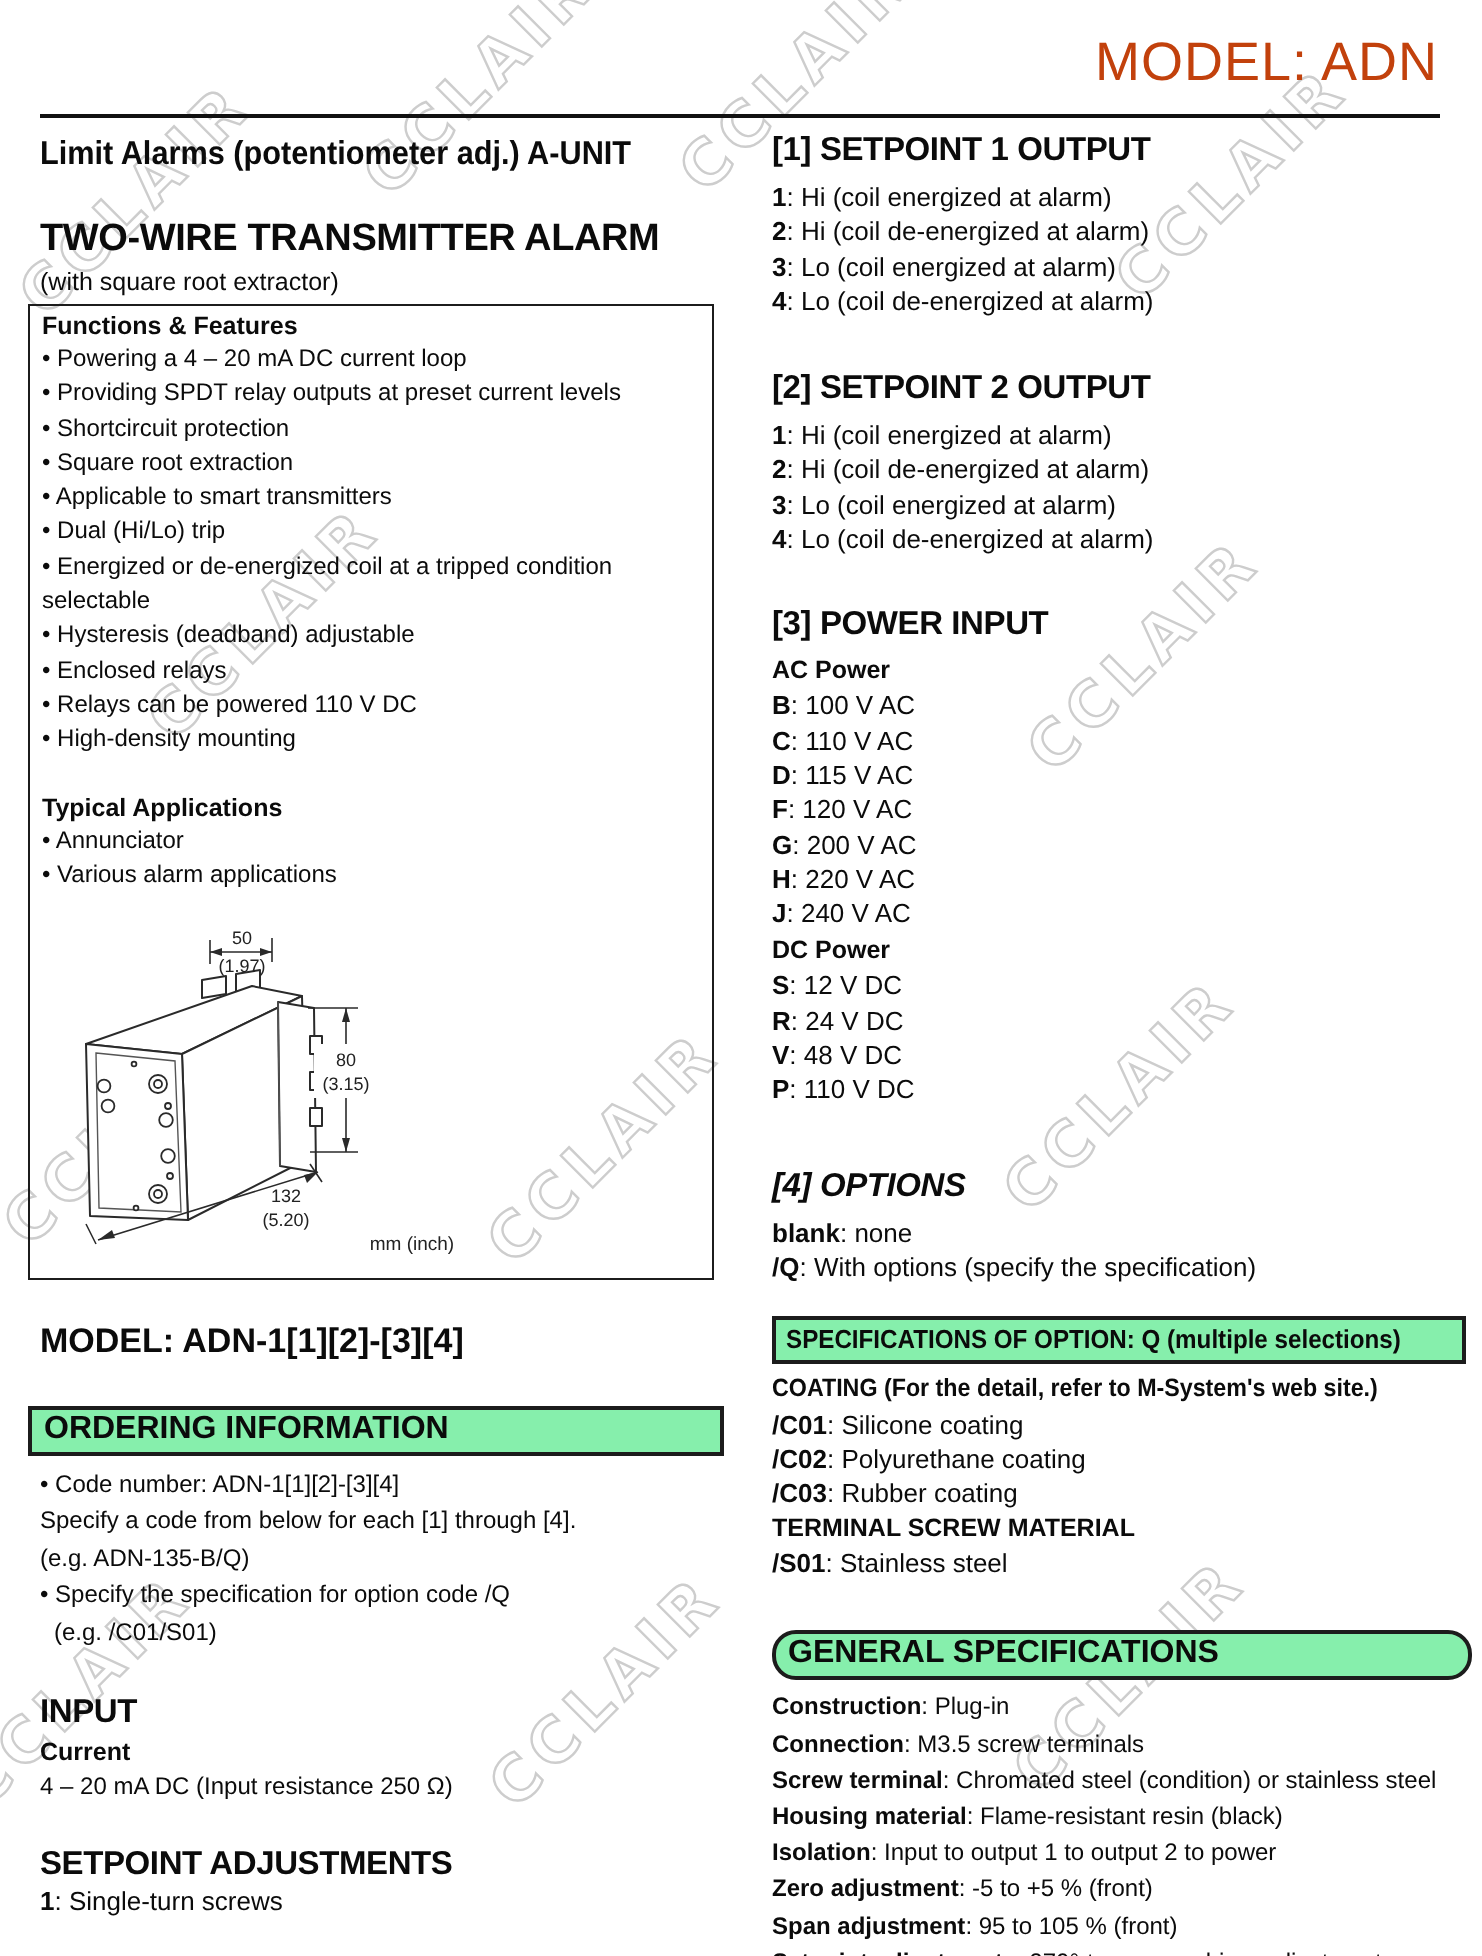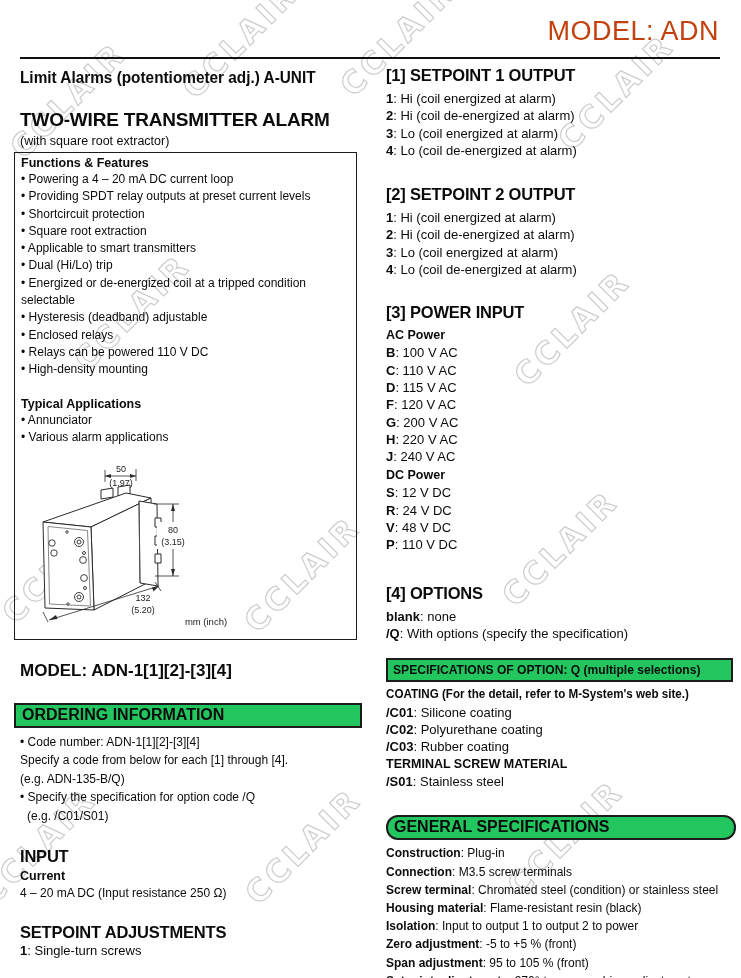--- a/index.html
+++ b/index.html
@@ -17,42 +17,42 @@
   .hdr-rule{position:absolute;top:57px;left:20px;width:700px;border-top:2px solid #111;}
   
   .col-l{position:absolute;left:20px;top:66px;width:338px;}
   .col-r{position:absolute;left:386px;top:66px;width:345px;}
   .t12{font-size:12px;line-height:17.3px;}
   .kv{font-size:13px;line-height:17.3px;}
   .kv .k{font-weight:700;}
   .subh{font-size:12.5px;font-weight:700;line-height:17px;margin-top:2px;}
   .sec-h{font-size:16.5px;font-weight:700;letter-spacing:-.2px;margin:0 0 5px 0;white-space:nowrap;}
   .squeeze{display:inline-block;transform:scaleX(.93);transform-origin:0 50%;white-space:nowrap;}
-  .gray-box{background:#22c55e;border:2px solid #1c1c1c;padding:1px 6px 2px 6px;
+  .gray-box{background:#86efac;border:2px solid #1c1c1c;padding:1px 6px 2px 6px;
             font-weight:700;white-space:nowrap;}
   
   .limit-title{font-size:16.5px;font-weight:700;margin-top:2px;white-space:nowrap;text-decoration:underline;}
   .prod-title{font-size:19px;font-weight:700;letter-spacing:-.2px;margin-top:22px;white-space:nowrap;}
   .prod-note{font-size:12.5px;margin-top:3px;}
   .feat-box{border:1.5px solid #1c1c1c;margin-top:4px;margin-left:-6px;width:329px;
             padding:2px 6px 6px 6px;height:478px;overflow:hidden;}
   .feat-h{font-size:12.5px;font-weight:700;line-height:16px;}
   .apps-h{font-size:12.5px;font-weight:700;line-height:16px;margin-top:17px;}
   .model-code{font-size:17px;font-weight:700;margin-top:21px;white-space:nowrap;}
   .ord-box{font-size:16px;margin-top:22px;margin-left:-6px;width:332px;}
   .ord-lines{margin-top:5px;}
   .ord-lines .t12{line-height:18.4px;}
   .indent{padding-left:7px;}
   .h-big{font-size:16.5px;font-weight:700;letter-spacing:-.2px;}
   .mt-input{margin-top:22px;}
   .mt-setp{margin-top:21px;}
   
   .gap2{margin-top:26px;}
   .gap3{margin-top:25px;}
-  .gap4{margin-top:30px;}
+  .gap4{margin-top:30px;font-style:italic;}
   .optq-box{font-size:13px;margin-top:16px;width:333px;padding:2px 5px 3px 5px;}
   .coat-h{font-size:12.5px;font-weight:700;line-height:17.5px;margin-top:4px;}
   .term-h{font-size:12.5px;font-weight:700;line-height:17.5px;}
   .gen-box{font-size:16px;margin-top:25px;width:334px;border-radius:12px;}
   .gen-lines{margin-top:4px;}
   .gen-lines .kv{font-size:12px;line-height:18.2px;}
   
   .drawing{margin-top:14px;margin-left:0;}
   .drawing text{font-family:"Liberation Sans",sans-serif;font-size:9px;fill:#222;}
   .drawing .units{font-size:9.5px;}

